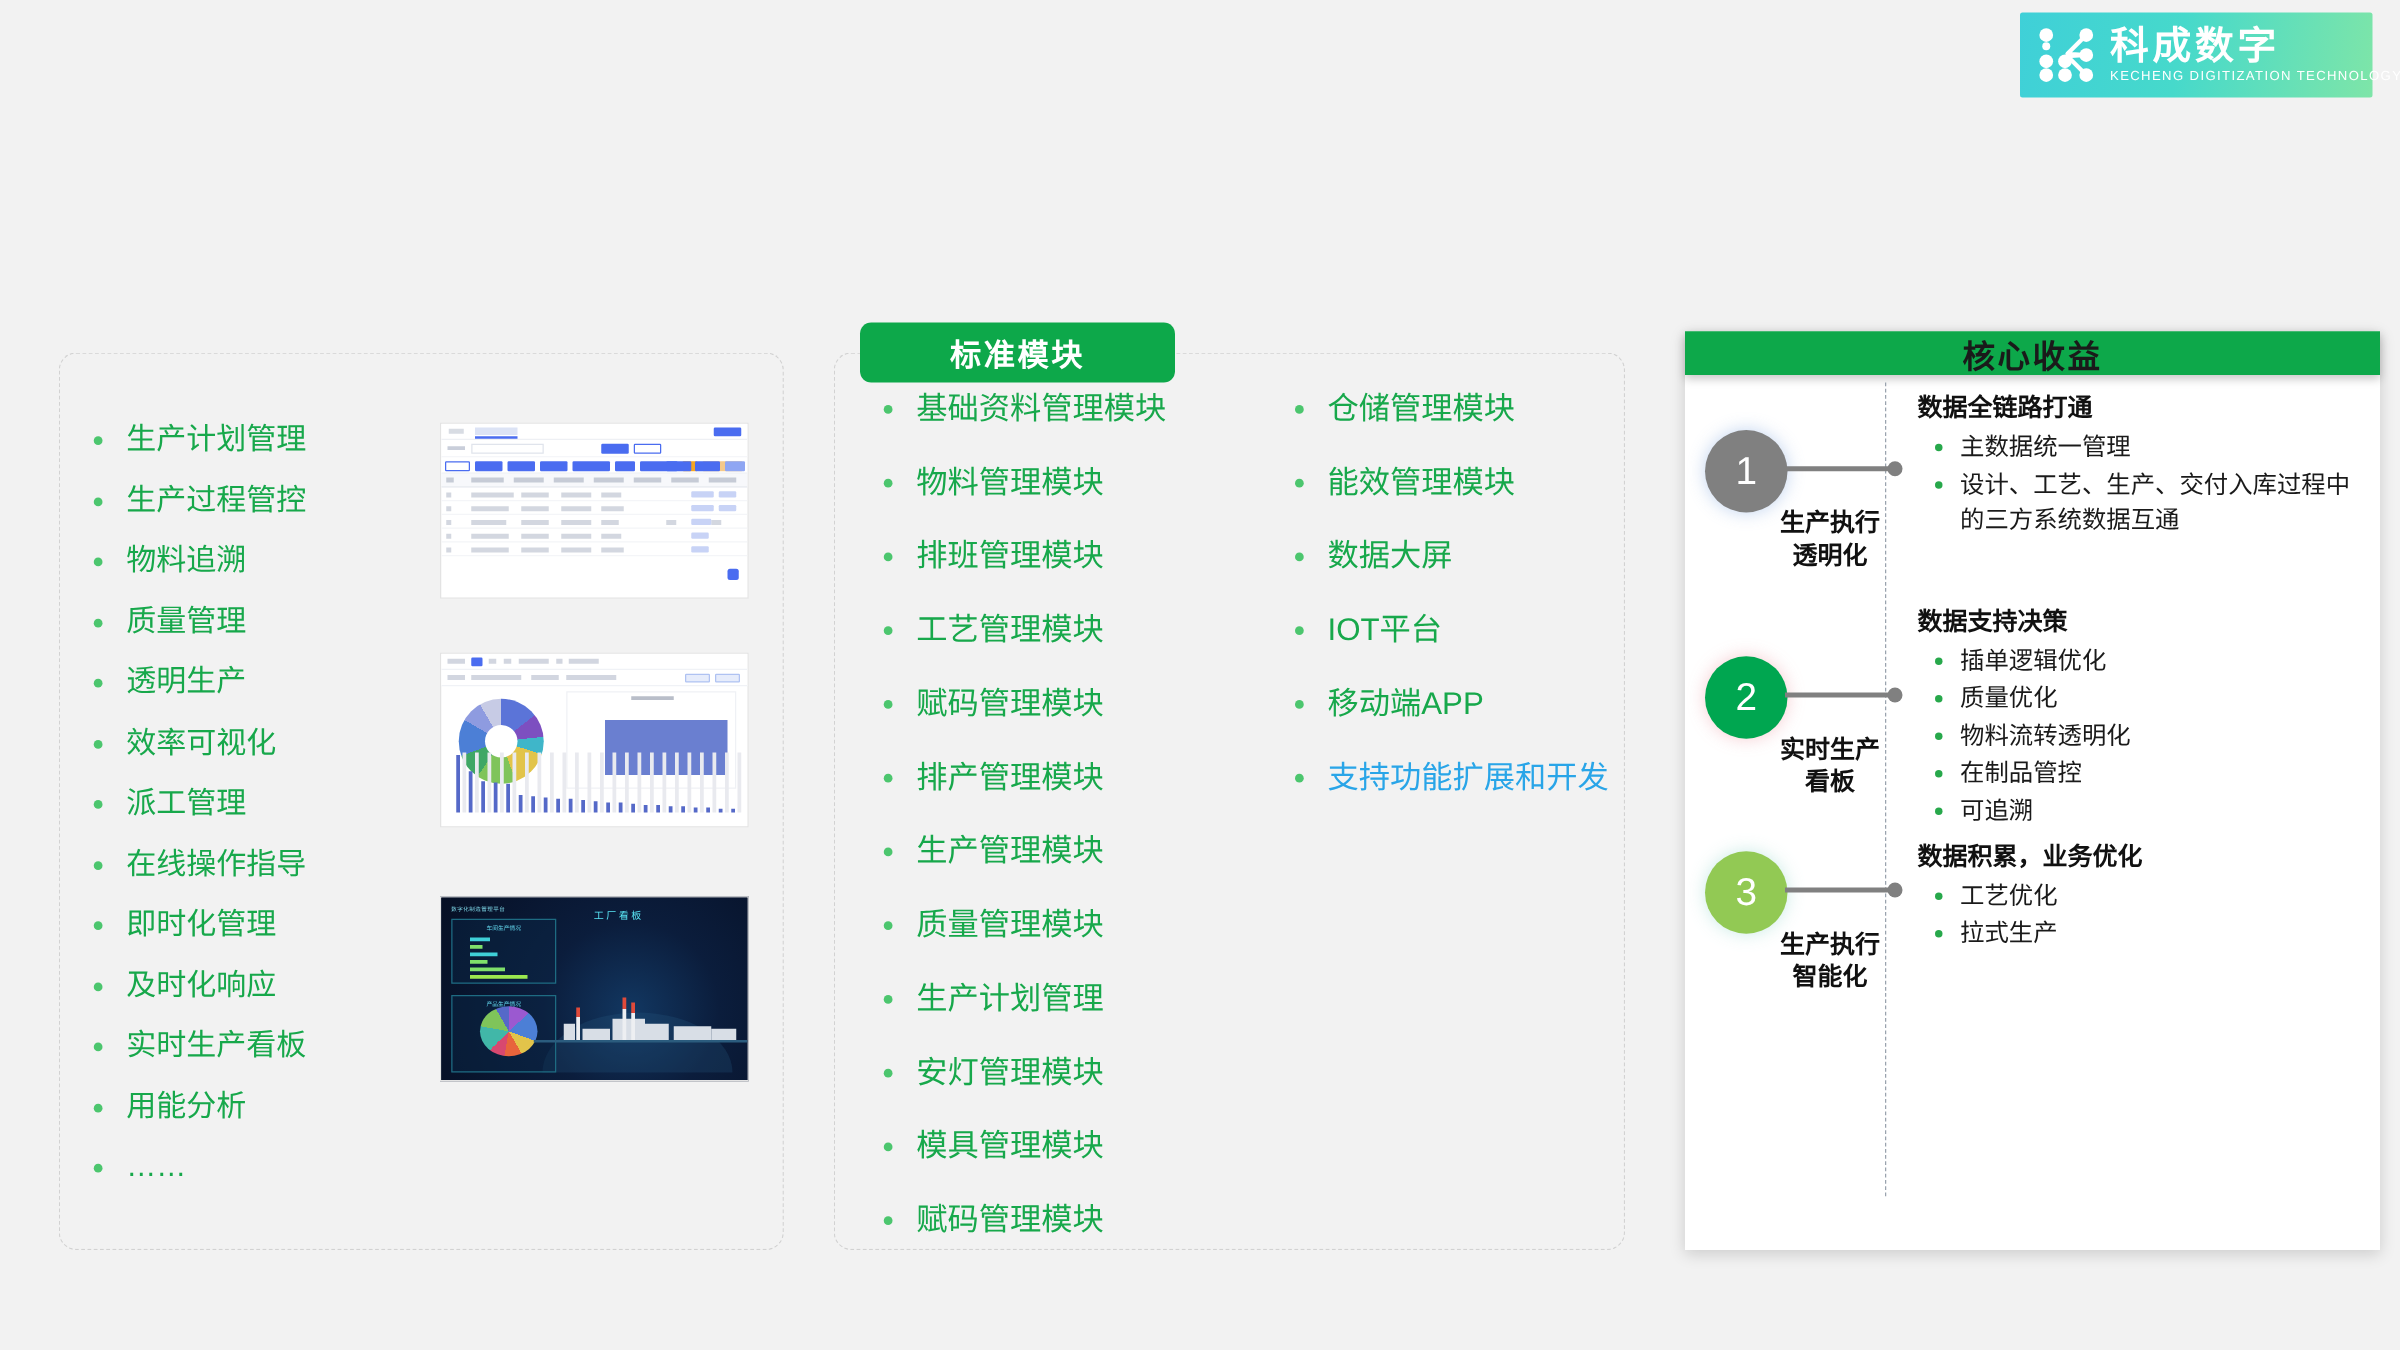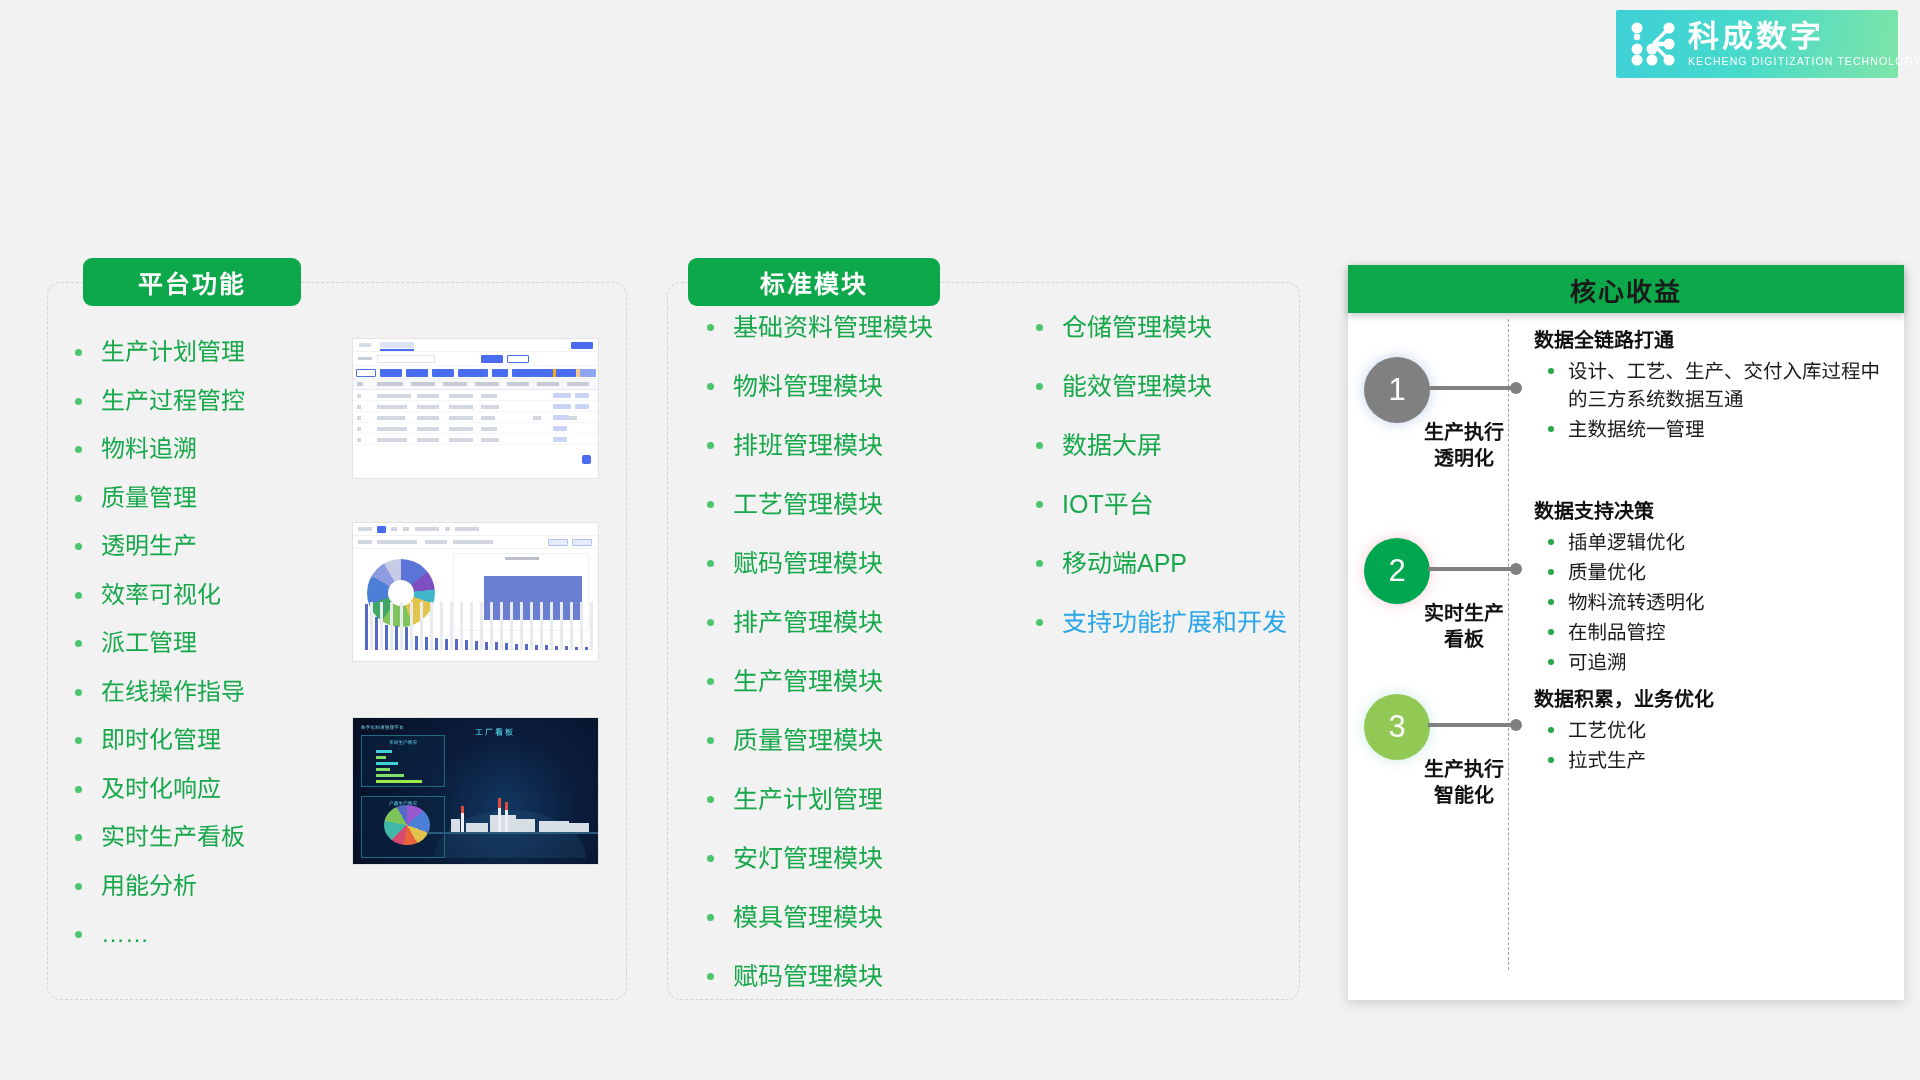--- a/index.html
+++ b/index.html
@@ -150,21 +150,21 @@
   .t3-stack { position:absolute; bottom:32px; width:3px; background:linear-gradient(#E04A3A 0 28%, #EDEFF2 28% 100%);}
   .t3-globe { position:absolute; left:33%; bottom:6px; width:62%; height:48px;
       border-radius:50%/100% 100% 0 0; background:rgba(40,90,130,.25);}
 
   
   #panel-benefits {
     position: absolute; left: 1348px; top: 265px; width: 556px; height: 735px;
     background: #fff; box-shadow: 0 3px 12px rgba(0,0,0,.16);
   }
   #benefits-header {
-    height: 48px; background: #0DA84A; display: flex; align-items: center; justify-content: center;
+    height: 35px; background: #0DA84A; display: flex; align-items: center; justify-content: center;
     color: #1A1A1A; font-size: 26px; font-weight: bold; letter-spacing: 2px;
     box-shadow: 0 3px 7px rgba(0,0,0,.22);
   }
   #benefits-body { position: relative; height: 687px; }
   .timeline-axis {
     position: absolute; left: 160px; top: 6px; bottom: 30px;
     border-left: 1.6px dashed #9AA3AE;
   }
   .step { position: absolute; left: 8px; width: 160px; }
   .step .circ {
@@ -224,21 +224,20 @@
       <path d="M41 8 L26 23 L41 24 L26 25 L41 40" stroke="#fff" stroke-width="3.4" fill="none" stroke-linejoin="round"></path>
     </svg>
     <div class="logo-txt">
       <div class="logo-cn">科成数字</div>
       <div class="logo-en">KECHENG DIGITIZATION TECHNOLOGY</div>
     </div>
   </div>
 
 
   <section class="panel" id="panel-platform">
-    <div class="chip" id="chip-platform">平台功能</div>
 
     <ul class="blist" id="platform-list">
       <li>生产计划管理</li>
       <li>生产过程管控</li>
       <li>物料追溯</li>
       <li>质量管理</li>
       <li>透明生产</li>
       <li>效率可视化</li>
       <li>派工管理</li>
       <li>在线操作指导</li>
@@ -491,22 +490,22 @@
       </div>
       <div class="step" id="step-3">
         <div class="circ">3</div>
         <div class="connector"></div>
         <div class="cap">生产执行智能化</div>
       </div>
 
       <div class="bgroup" id="bgroup-1">
         <h4>数据全链路打通</h4>
         <ul>
+          <li>主数据统一管理</li>
           <li>设计、工艺、生产、交付入库过程中的三方系统数据互通</li>
-          <li>主数据统一管理</li>
         </ul>
       </div>
 
       <div class="bgroup" id="bgroup-2">
         <h4>数据支持决策</h4>
         <ul>
           <li>插单逻辑优化</li>
           <li>质量优化</li>
           <li>物料流转透明化</li>
           <li>在制品管控</li>

